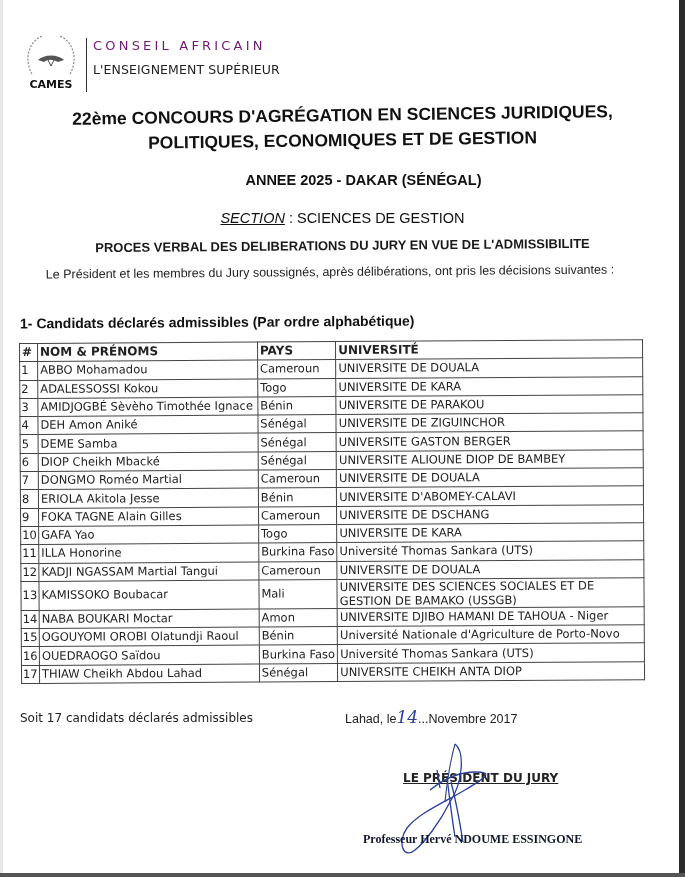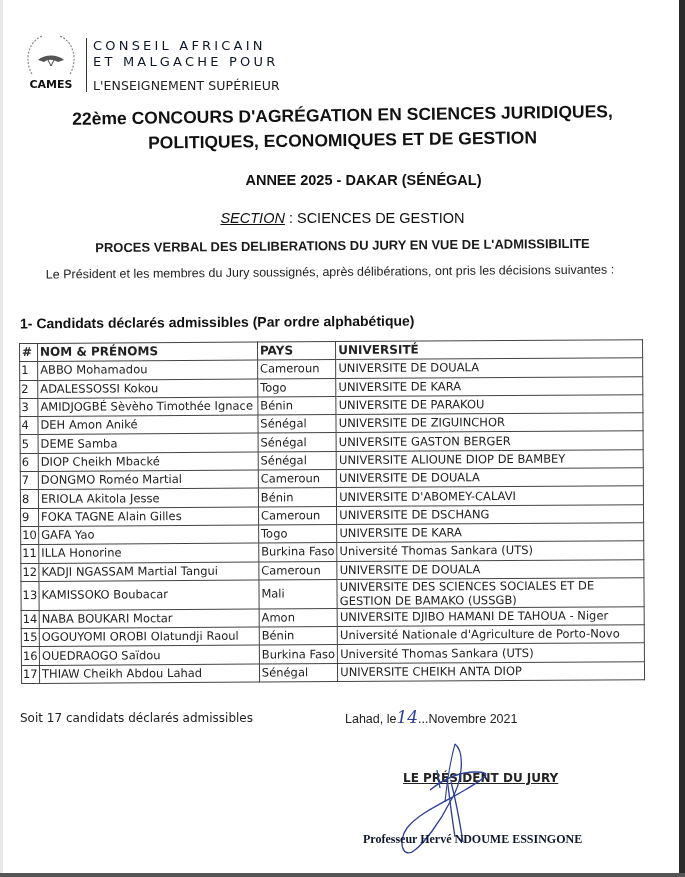--- a/index.html
+++ b/index.html
@@ -7,21 +7,21 @@
     width:685px; height:877px; background:#ffffff; position:relative; overflow:hidden;
     font-family: "DejaVu Sans", sans-serif; color:#1a1a1a;
   }
   .page-edge-right { position:absolute; top:0; right:0; width:6px; height:877px; background:#2a2a2a; }
   .page-edge-bottom { position:absolute; left:0; bottom:0; width:685px; height:4px; background:#555; }
   .page-edge-left { position:absolute; left:0; top:0; width:3px; height:877px; background:#e8e8e8; }
 
   .logo { position:absolute; left:18px; top:30px; width:66px; height:66px; }
   .logo-divider { position:absolute; left:86px; top:38px; width:1px; height:54px; background:#333; }
   .org { position:absolute; left:93px; top:38px; font-family:"DejaVu Sans", sans-serif; }
-  .org .l1, .org .l2 { font-size:13px; letter-spacing:3.2px; line-height:16px; color:#0f172a; }
+  .org .l1, .org .l2 { font-size:13px; letter-spacing:3.2px; line-height:16px; color:#701a75; }
   .org .l3 { font-size:12.5px; line-height:16px; color:#222; letter-spacing:0.1px;margin-top:8px; }
 
   .title { position:absolute; left:0; width:685px; text-align:center; font-family:"Liberation Sans", sans-serif; font-weight:bold; color:#111; }
   .t1 { top:105px; font-size:17.5px; transform:rotate(-0.8deg); }
   .t2 { top:130px; font-size:17.5px; transform:rotate(-0.8deg); }
   .t3 { top:172px; font-size:14.5px;padding-left:21px; }
   .t4 { top:192px; font-size:14.5px; font-weight:normal;margin-top:18px; }
   .t4 .u { text-decoration:underline; font-style:italic; }
 
   .pv { position:absolute; left:0; width:685px; top:238px; text-align:center; font-family:"Liberation Sans", sans-serif; font-weight:bold; font-size:13px; transform:rotate(-0.5deg); }
@@ -56,21 +56,20 @@
 <svg class="logo" viewBox="0 0 66 66">
   <path d="M14 44 C6 30 10 12 24 6" fill="none" stroke="#888" stroke-width="1.2" stroke-dasharray="2 1.5"></path>
   <path d="M52 44 C60 30 56 12 42 6" fill="none" stroke="#888" stroke-width="1.2" stroke-dasharray="2 1.5"></path>
   <path d="M20 30 C26 24 40 24 46 30 L40 32 C34 29 30 29 26 32 Z" fill="#555"></path>
   <path d="M30 30 L33 36 L36 30" fill="none" stroke="#444" stroke-width="1"></path>
   <text x="33" y="58" text-anchor="middle" font-family="DejaVu Sans, sans-serif" font-weight="bold" font-size="11" fill="#111">CAMES</text>
 </svg>
 <div class="logo-divider"></div>
 <div class="org">
   <div class="l1">CONSEIL AFRICAIN</div>
-  <div class="l2">ET MALGACHE POUR</div>
   <div class="l3">L'ENSEIGNEMENT SUPÉRIEUR</div>
 </div>
 
 <div class="title t1">22ème CONCOURS D'AGRÉGATION EN SCIENCES JURIDIQUES,</div>
 <div class="title t2">POLITIQUES, ECONOMIQUES ET DE GESTION</div>
 <div class="title t3">ANNEE 2025 - DAKAR (SÉNÉGAL)</div>
 <div class="title t4"><span class="u">SECTION</span><span> : SCIENCES DE GESTION</span></div>
 
 <div class="pv">PROCES VERBAL DES DELIBERATIONS DU JURY EN VUE DE L'ADMISSIBILITE</div>
 <div class="intro">Le Président et les membres du Jury soussignés, après délibérations, ont pris les décisions suivantes :</div>
@@ -191,20 +190,20 @@
       <tr>
         <td class="num">17</td>
         <td>THIAW Cheikh Abdou Lahad</td>
         <td>Sénégal</td>
         <td>UNIVERSITE CHEIKH ANTA DIOP</td>
       </tr>
     </tbody>
 </table>
 
 <div class="soit">Soit 17 candidats déclarés admissibles</div>
-<div class="dakar"><span>Lahad, le</span><span class="hand">14</span><span>...Novembre 2021</span></div>
+<div class="dakar"><span>Lahad, le</span><span class="hand">14</span><span>...Novembre 2017</span></div>
 <div class="pres">LE PRÉSIDENT DU JURY</div>
 <svg class="sig" viewBox="0 0 110 120">
   <path d="M60 2 C70 10 68 40 55 60 C45 80 30 100 20 108 C8 118 2 100 12 86 C25 70 50 60 70 48 C90 36 100 30 80 30 C60 30 45 40 35 48" fill="none" stroke="#2b3f9a" stroke-width="1.3"></path>
   <path d="M42 28 L45 46 M52 36 C54 50 56 70 60 95 M56 40 C60 55 64 75 68 100" fill="none" stroke="#2b3f9a" stroke-width="1.3"></path>
   <path d="M60 2 C55 20 52 40 50 60" fill="none" stroke="#2b3f9a" stroke-width="1.1"></path>
 </svg>
 <div class="prof">Professeur Hervé NDOUME ESSINGONE</div>
 
 </body></html>

